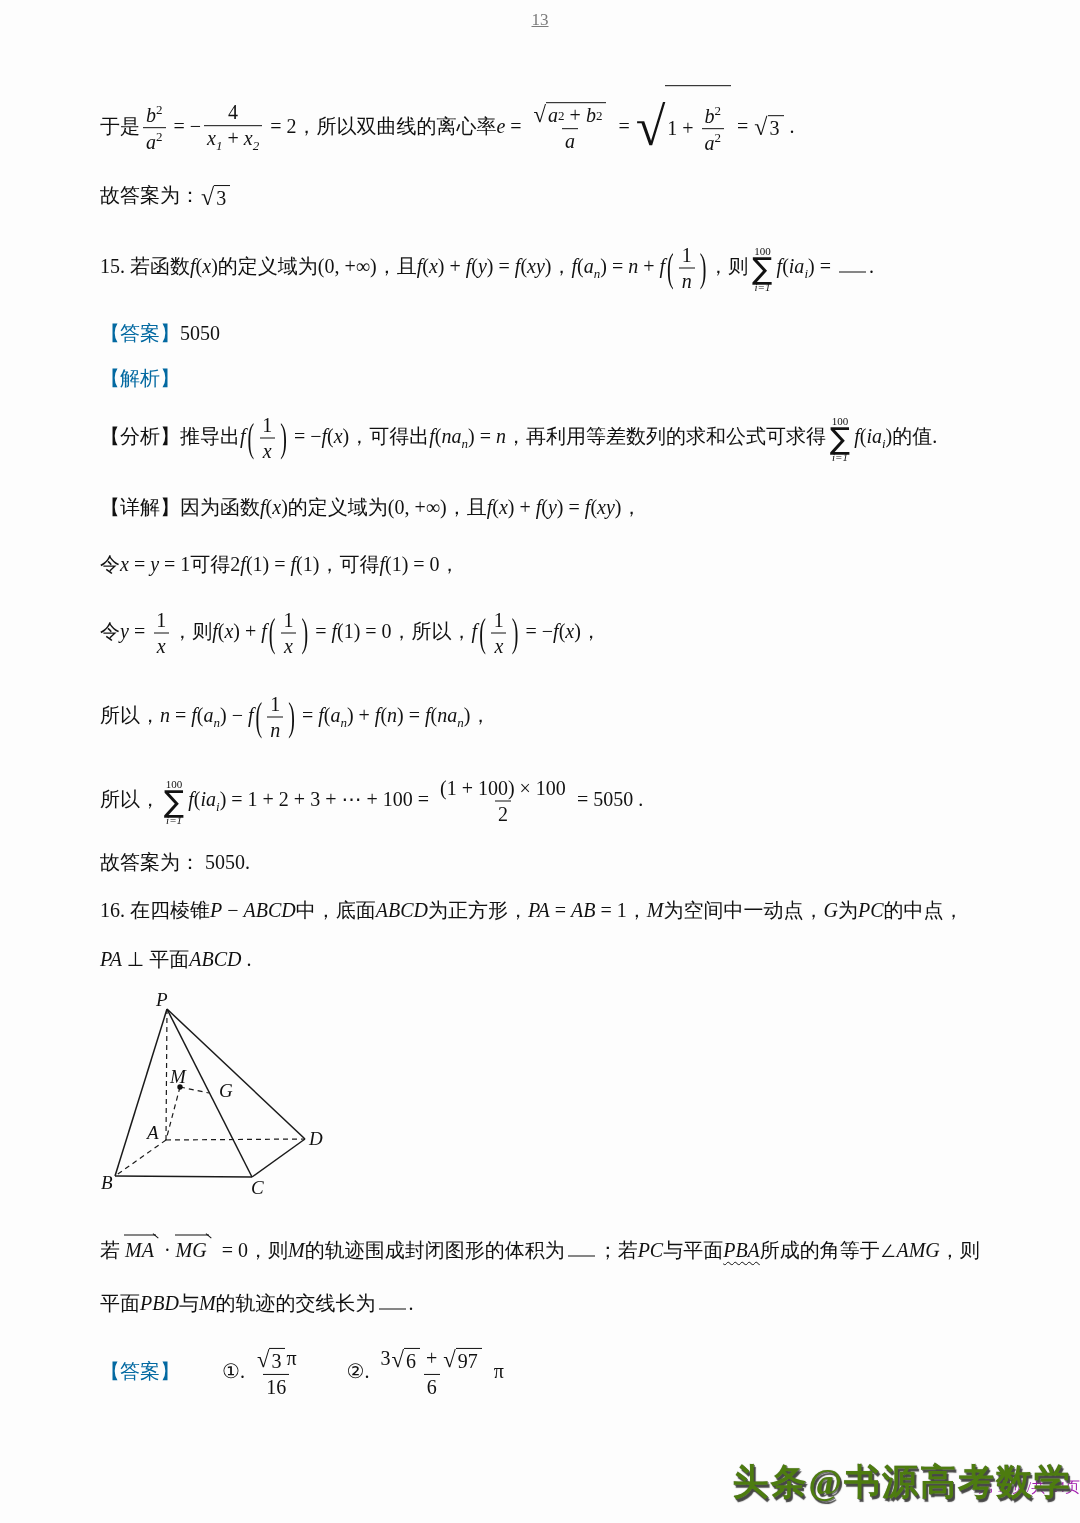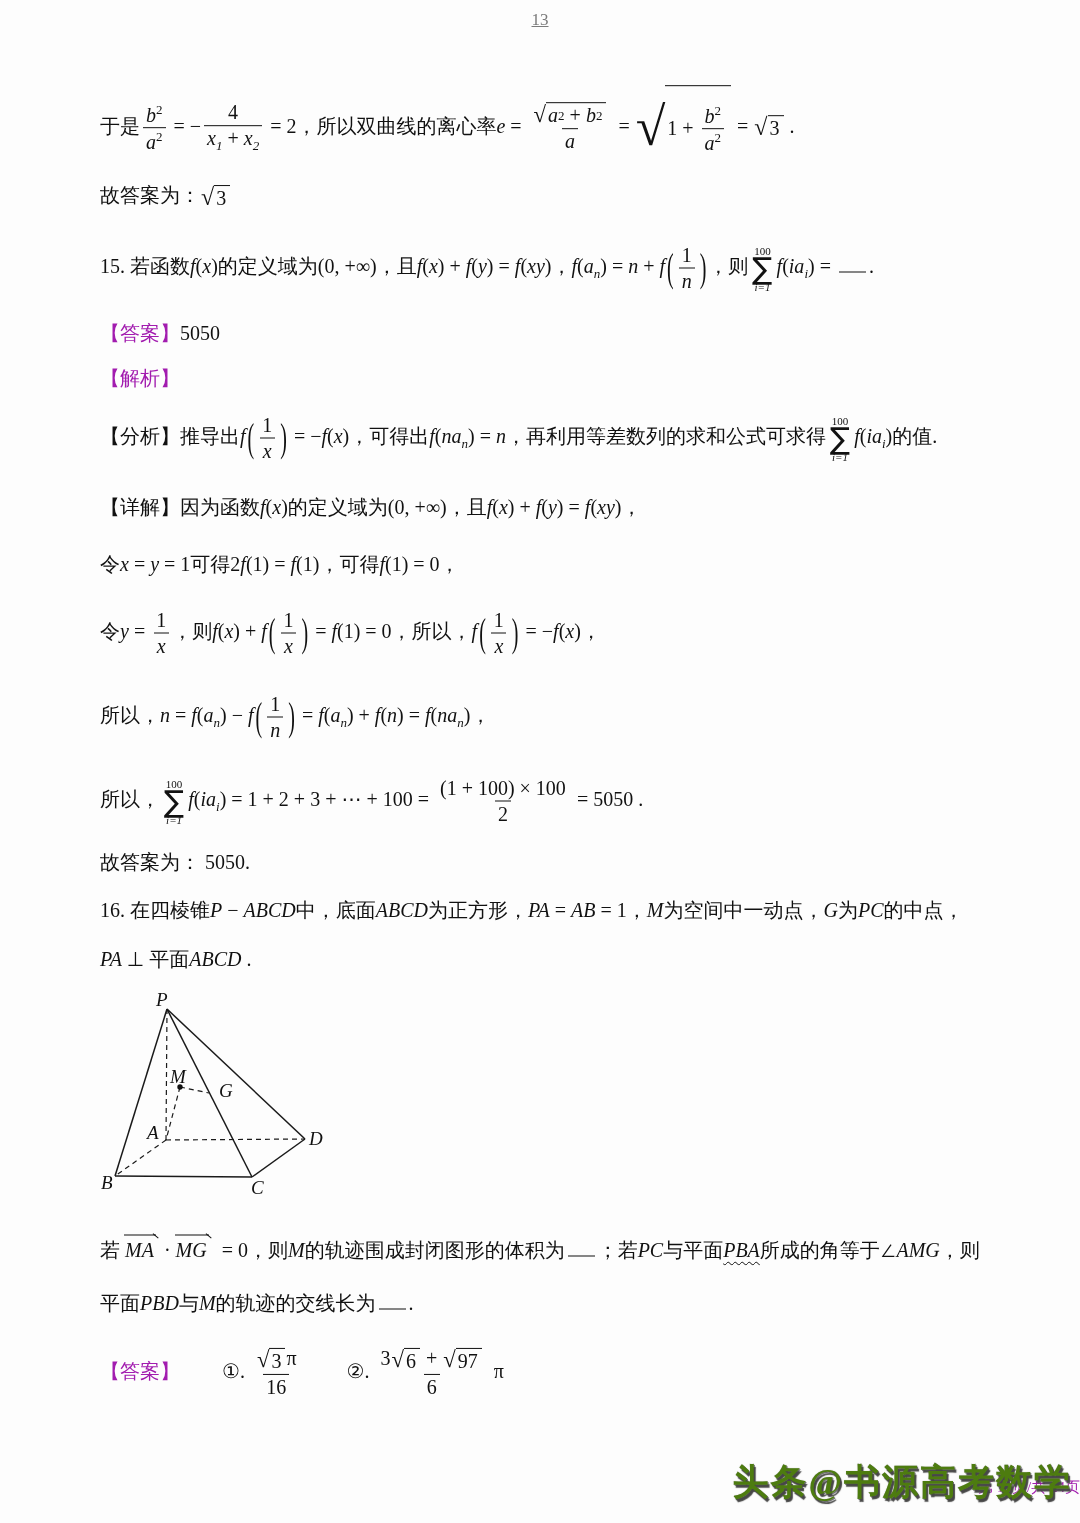--- a/index.html
+++ b/index.html
@@ -12,21 +12,21 @@
   .hdr {
     position:absolute; top:10px; left:0; width:100%; text-align:center;
     font:17px "Liberation Serif", serif; color:#7b7b7b;text-decoration:underline;
   }
   .line {
     position:absolute; left:100px; white-space:nowrap;
     transform:translateY(-50%); line-height:1.25;
     font-size:20px;
   }
   .cjk { font:20px "Liberation Serif", serif; white-space:pre; }
-  .tagc { color:#a21caf; }
+  .tagc { color:#0369a1; }
   .mi { font:italic 20px "Liberation Serif", serif; white-space:pre; }
   .mr { font:20px "Liberation Serif", serif; white-space:pre; }
   sub.msub { font:italic 13px "Liberation Serif", serif; }
   sup.msup { font:13px "Liberation Serif", serif; }
   .frac {
     display:inline-flex; flex-direction:column; align-items:center;
     vertical-align:middle; margin:16px 3px; line-height:1.15; font-size:0.95em;
   }
   .frac .num, .frac .den { display:block; text-align:center; white-space:pre; }
   .frac .num { padding:0 3px 1px; }

